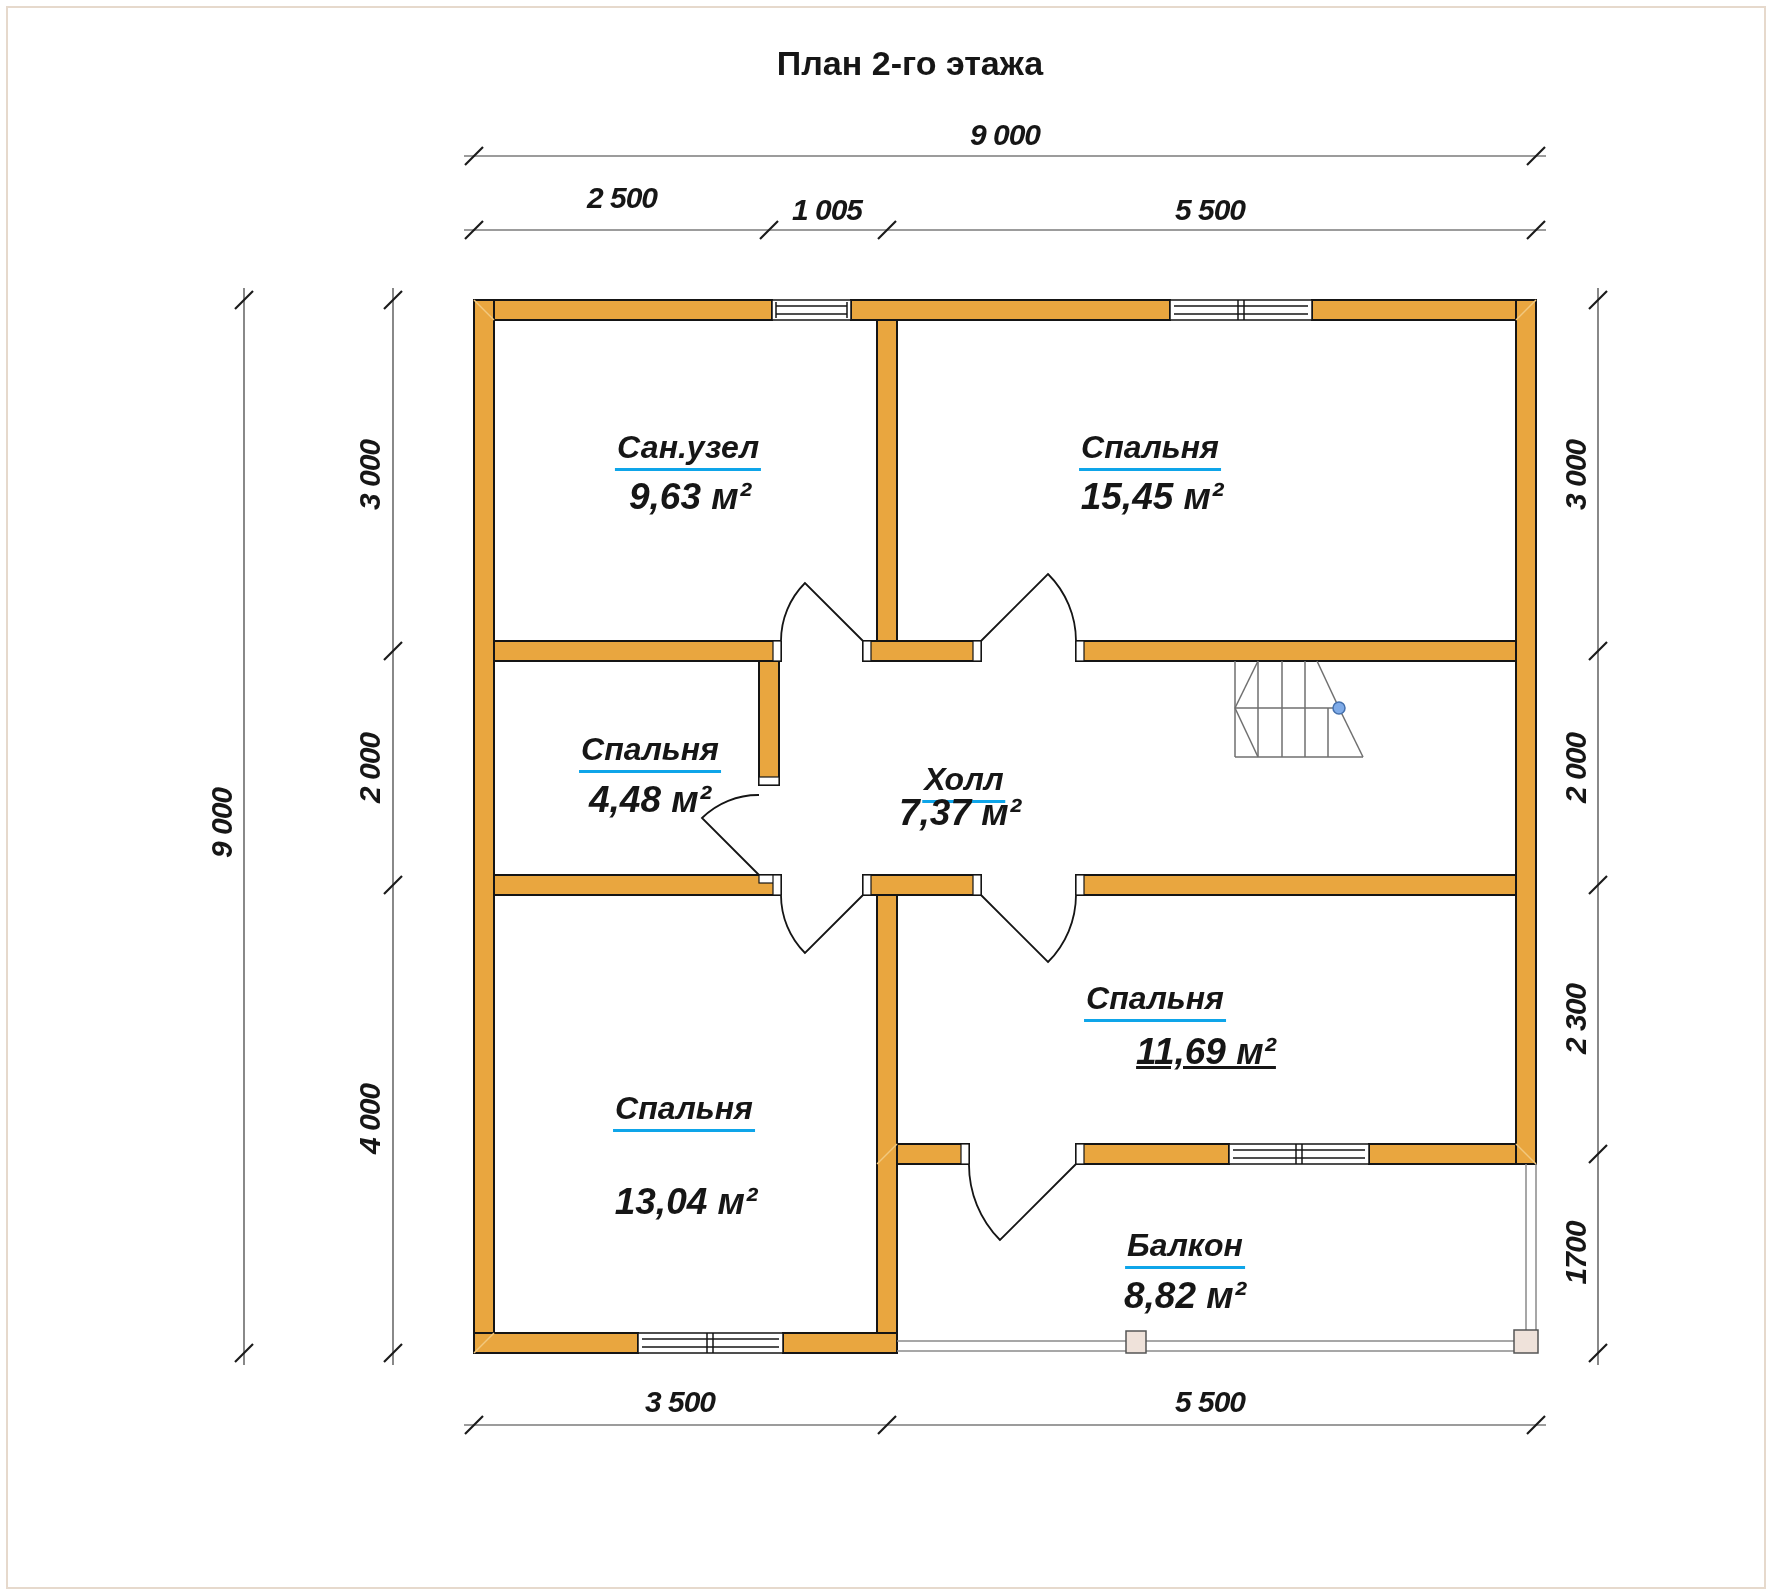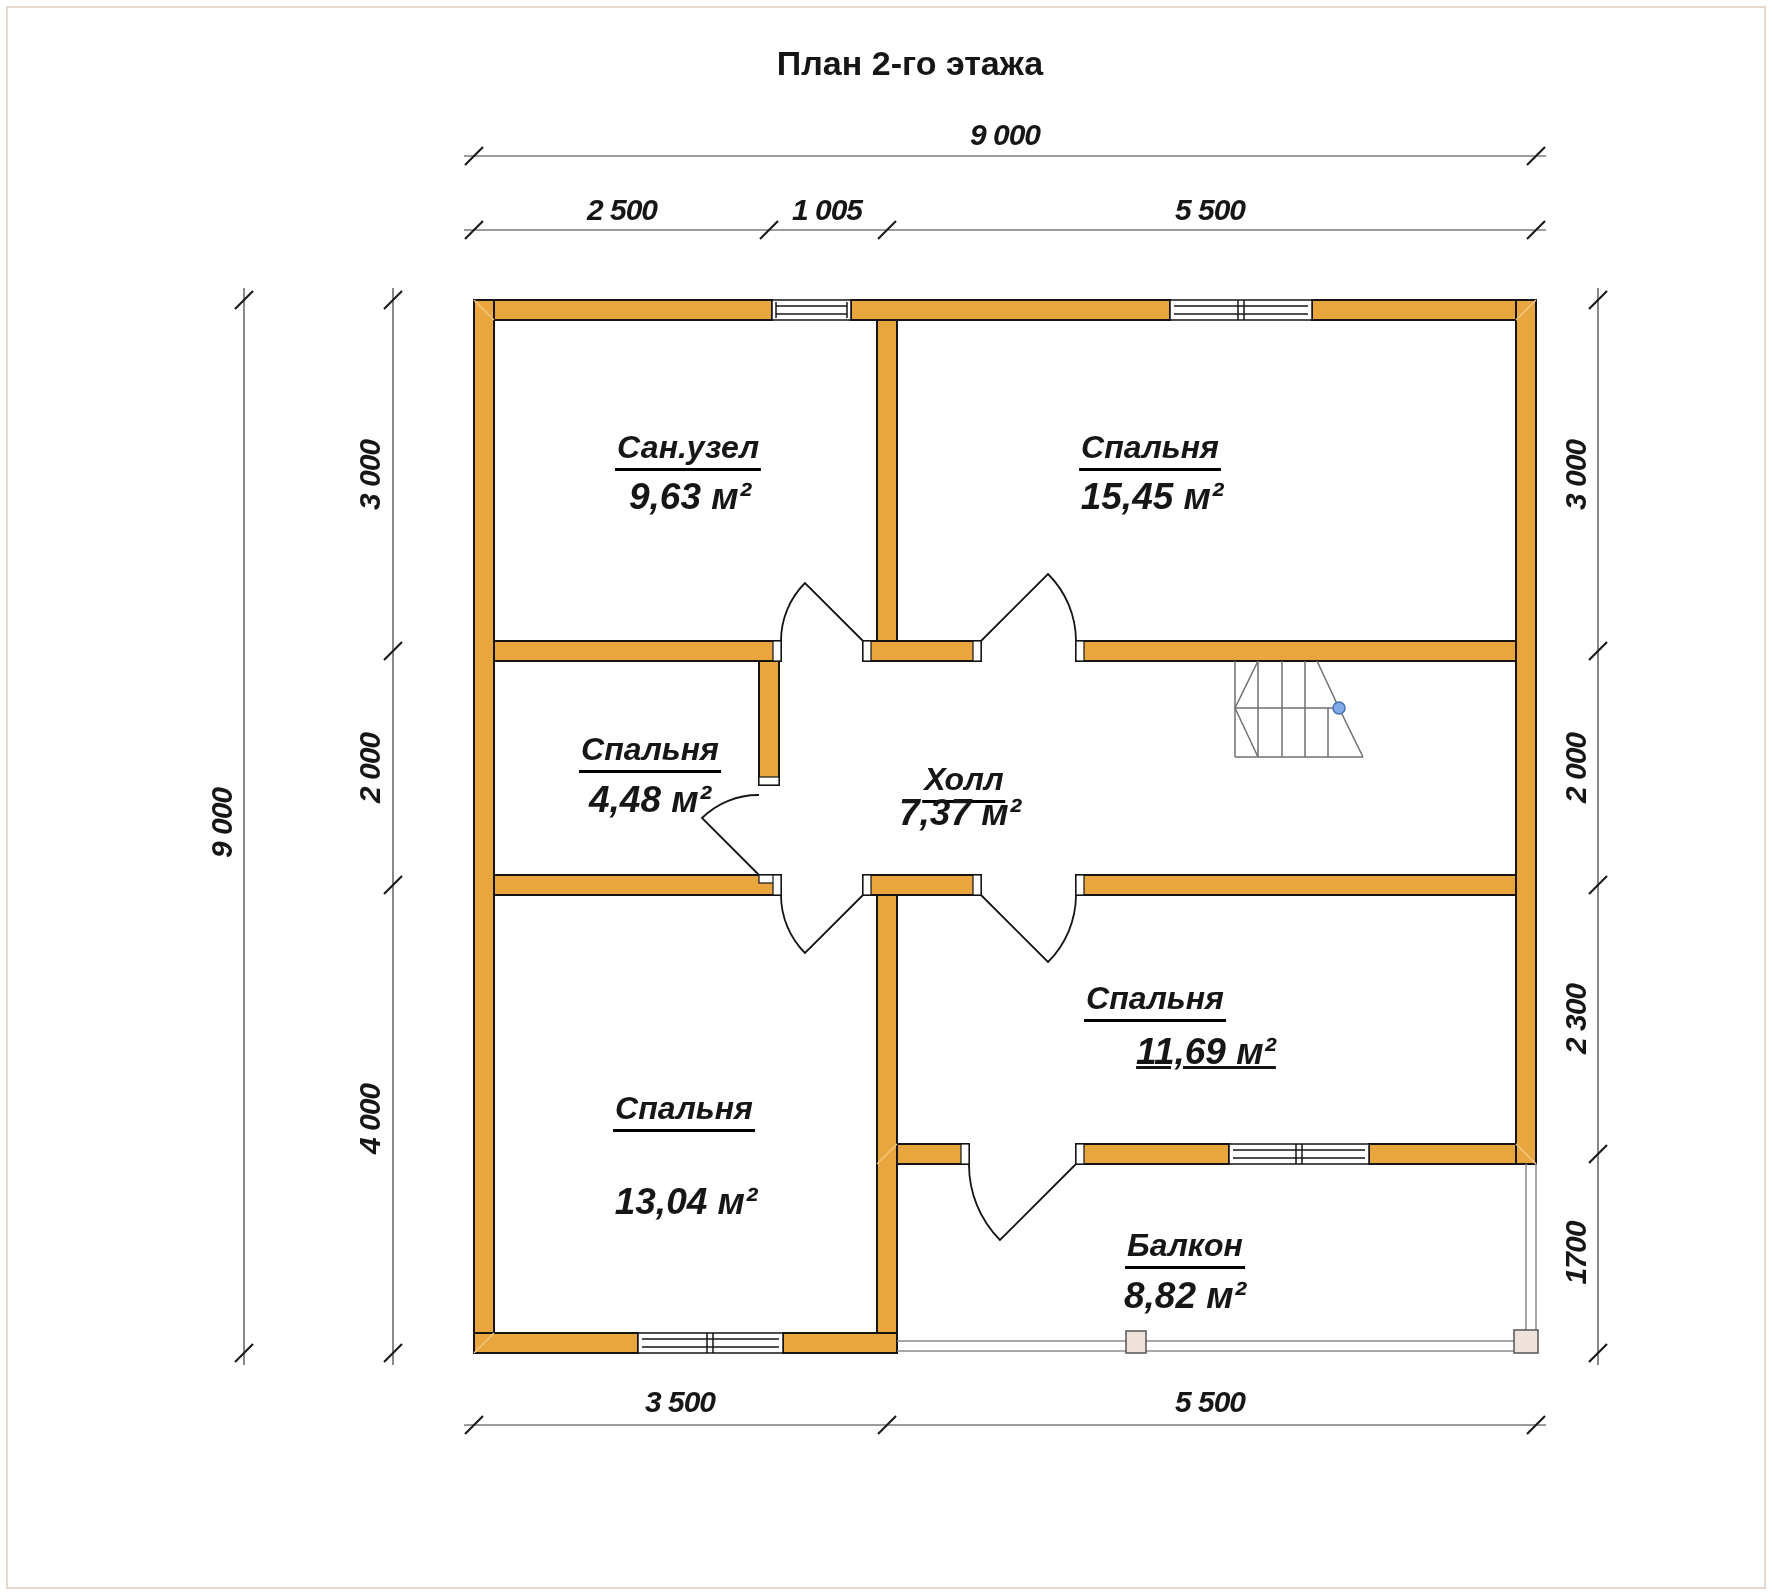--- a/index.html
+++ b/index.html
@@ -5,21 +5,21 @@
   html,body{margin:0;padding:0;background:#ffffff;}
   body{width:1772px;height:1595px;position:relative;overflow:hidden;
        font-family:"Liberation Sans",sans-serif;color:#161616;}
   .frame{position:absolute;inset:6px;border:2px solid #e6d9cc;pointer-events:none;}
   svg.plan{position:absolute;left:0;top:0;}
   .t{position:absolute;white-space:nowrap;transform:translate(-50%,-50%);}
   .title{font-size:34px;font-weight:bold;letter-spacing:0px;margin-left:23px;}
   .dim{font-size:30px;font-weight:bold;font-style:italic;letter-spacing:-1px;}
   .rot{transform:translate(-50%,-50%) rotate(-90deg);}
   .rname{font-size:32px;font-weight:bold;font-style:italic;
-         border-bottom:3px solid #000000;padding:0 2px 2px 2px;}
+         border-bottom:3px solid #0ea5e9;padding:0 2px 2px 2px;}
   .rarea{font-size:37px;font-weight:bold;font-style:italic;}
 </style>
 </head>
 <body>
 
 <div class="frame"></div>
 
 <svg class="plan" width="1772" height="1595" viewBox="0 0 1772 1595">
 
   <g stroke="#151515" stroke-width="2" fill="#E9A63F">
@@ -170,21 +170,21 @@
       <path d="M 1589 660 L 1607 642"></path>
     <path d="M 1589 894 L 1607 876"></path>
       <path d="M 1589 1163 L 1607 1145"></path>
     <path d="M 1589 1362 L 1607 1344"></path>
   </g>
 </svg>
 
 <div class="t title" style="left:887px;top:63px;">План 2-го этажа</div>
 
 <div class="t dim" style="left:1005px;top:135px;">9 000</div>
-<div class="t dim" style="left:622px;top:210px;text-align:center;">2 500</div>
+<div class="t dim" style="left:622px;top:198px;text-align:center;">2 500</div>
 <div class="t dim" style="left:827px;top:210px;">1 005</div>
 <div class="t dim" style="left:1210px;top:210px;">5 500</div>
 
 <div class="t dim" style="left:680px;top:1402px;">3 500</div>
 <div class="t dim" style="left:1210px;top:1402px;">5 500</div>
 
 <div class="t dim rot" style="left:222px;top:823px;">9 000</div>
 <div class="t dim rot" style="left:370px;top:475px;">3 000</div>
 <div class="t dim rot" style="left:370px;top:768px;">2 000</div>
 <div class="t dim rot" style="left:370px;top:1119px;">4 000</div>

